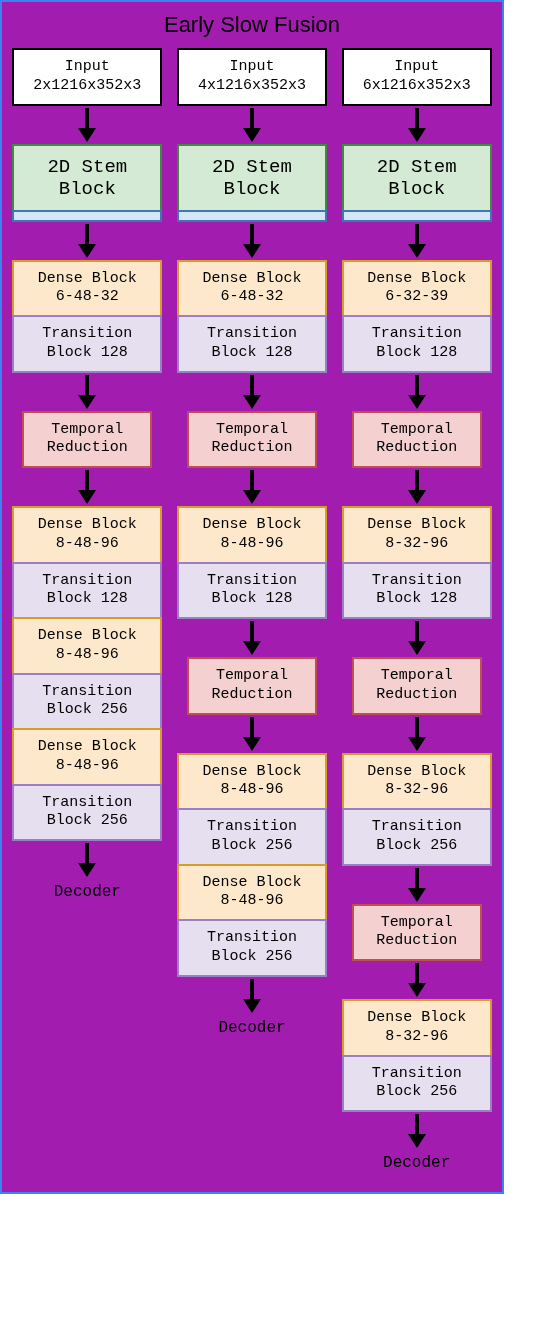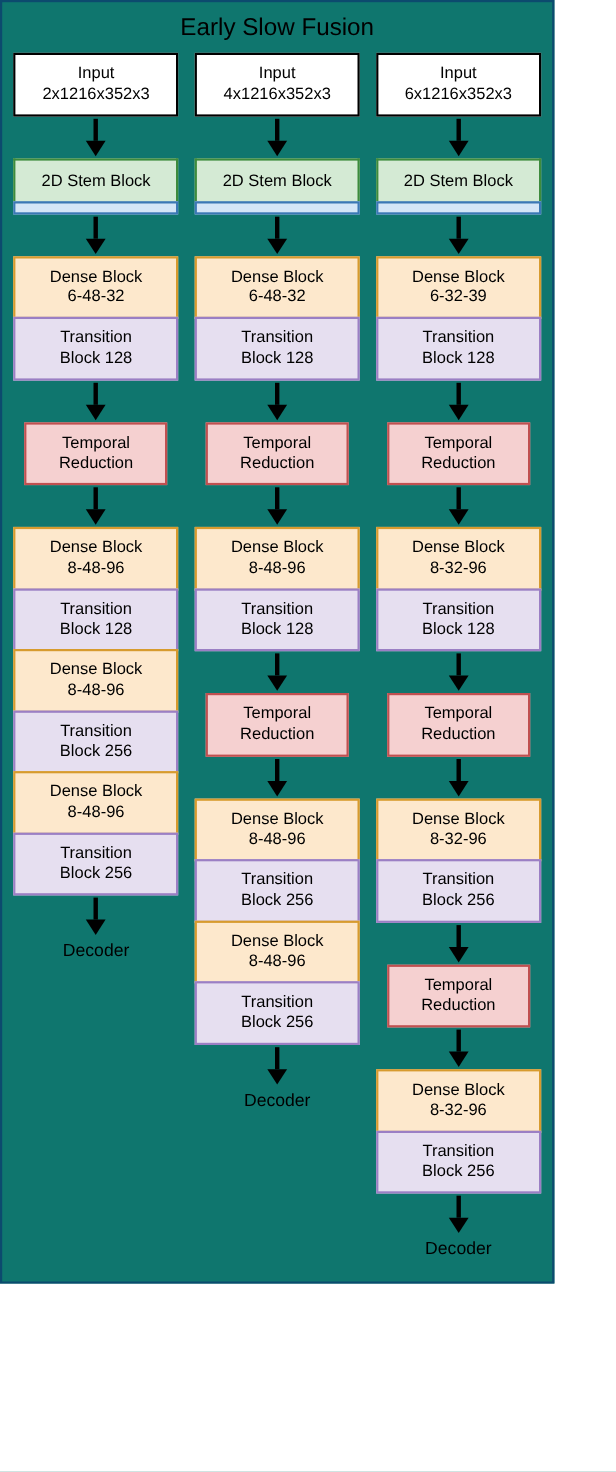--- a/index.html
+++ b/index.html
@@ -4,34 +4,35 @@
 <style>
   * { box-sizing: border-box; }
   body {
     margin: 0;
     padding: 0;
     font-family: Arial, Helvetica, sans-serif;
     background: #fff;
   }
   .outer {
     width: 504px;
-    border: 2px solid #0c4a6e;
-    background: #0f766e;
+    border: 2px solid #3b82f6;
+    background: #a21caf;
     padding: 8px 10px 20px 10px;
   }
   .title {
     text-align: center;
     font-size: 22px;
     margin: 2px 0 10px 0;
     font-weight: normal;
   }
   .cols {
     display: flex;
     justify-content: space-between;
     gap: 14px;
+    font-family: Liberation Mono, monospace;
   }
   .col {
     flex: 1;
     display: flex;
     flex-direction: column;
     align-items: center;
   }
   .block {
     width: 150px;
     text-align: center;
@@ -46,21 +47,21 @@
   }
   .stem-wrap {
     width: 150px;
   }
   .stem-top {
     background: #d4ead4;
     border: 2px solid #3d8b3d;
     border-bottom: none;
     padding: 10px 8px;
     text-align: center;
-    font-size: 15px;
+    font-size: 19px;
   }
   .stem-bottom {
     background: #d4e6f7;
     border: 2px solid #3b78b5;
     height: 12px;
   }
   .dense-block {
     background: #fde8cc;
     border: 2px solid #d79b2e;
     padding: 8px 4px;

